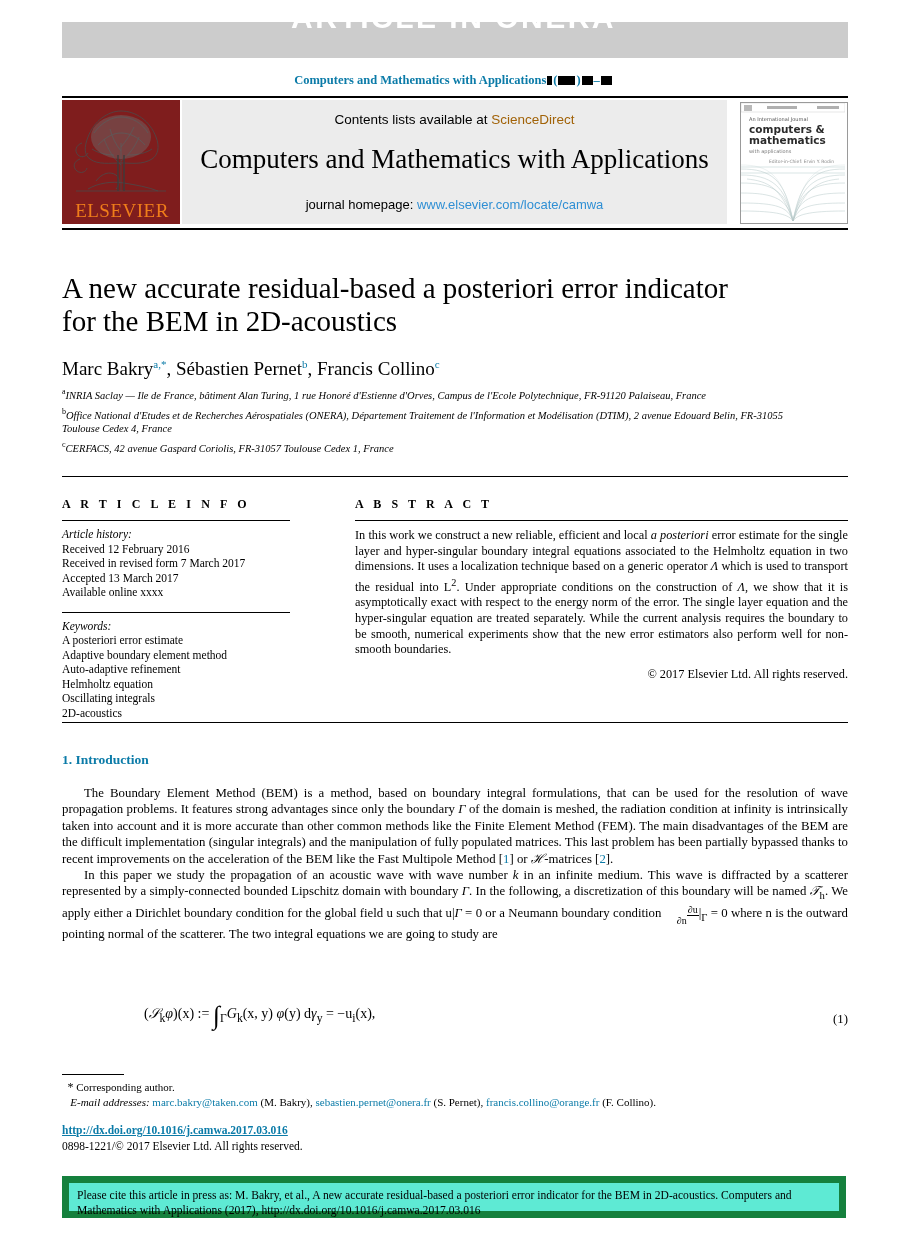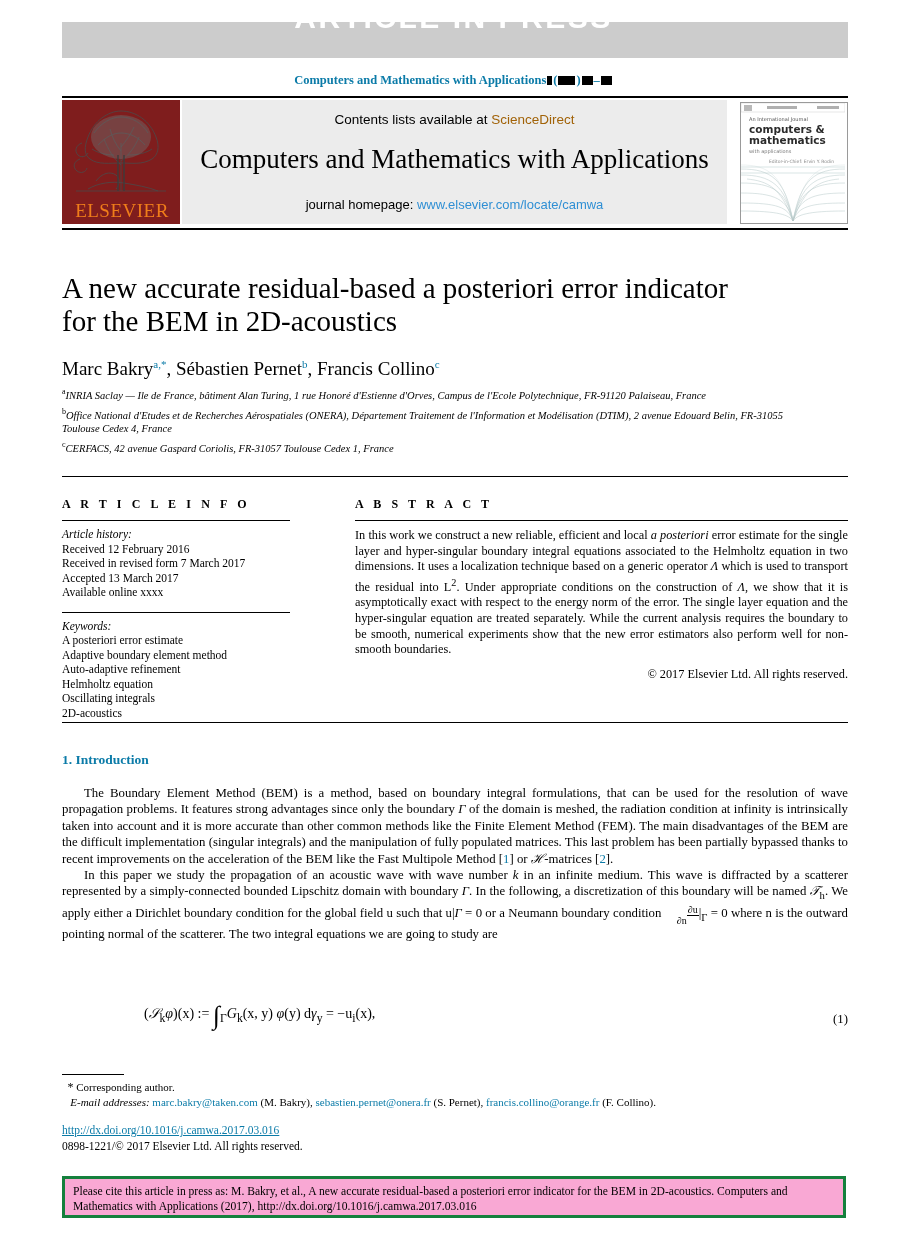--- a/index.html
+++ b/index.html
@@ -352,56 +352,57 @@
   .footnote .em { font-style: italic; }
   .mail { color: #0b7ba8; }
   .doi-line {
     position: absolute;
     left: 62px;
     top: 1124px;
     font-family: "Liberation Serif", serif;
     font-size: 11.5px;
     color: #0b7ba8;
     text-decoration: underline;
+    font-weight: bold;
   }
   .issn-line {
     position: absolute;
     left: 62px;
     top: 1140px;
     font-family: "Liberation Serif", serif;
     font-size: 11.5px;
     color: #000;
   }
 
   
   .cite-box {
     position: absolute;
     left: 62px;
     top: 1176px;
     width: 784px;
     height: 42px;
-    border: 3px solid #15803d;
-    background: #f9a8d4;
+    border: 7px solid #15803d;
+    background: #5eead4;
     box-sizing: border-box;
   }
   .cite-text {
     padding: 5px 8px 0 8px;
     font-family: "Liberation Serif", serif;
     font-size: 11.6px;
     line-height: 15px;
     color: #000;
   }
 </style>
 </head>
 <body>
 
 <div class="page">
 
   <div class="aip-band"></div>
-  <div class="aip-text">ARTICLE  IN  PRESS</div>
+  <div class="aip-text">ARTICLE  IN  ONERA</div>
 
   <div class="journal-ref">
     <span>Computers and Mathematics with Applications</span><span class="blk s1"></span><span>(</span><span class="blk s3"></span><span>)</span><span class="blk s2"></span><span>–</span><span class="blk s2"></span>
   </div>
 
   <div class="masthead-rule-top"></div>
 
   <div class="masthead">
 
     <div class="elsevier-box">

